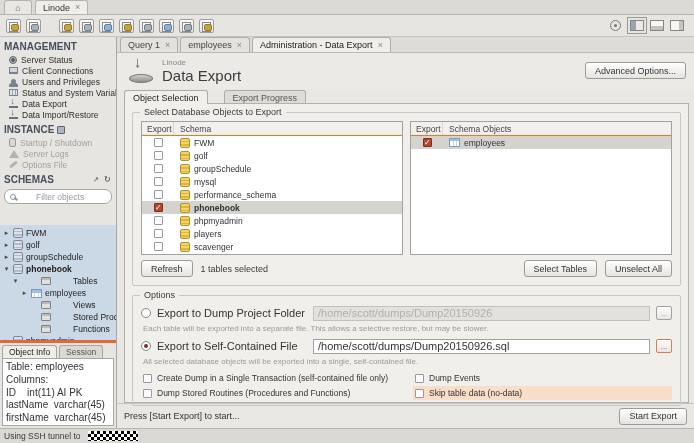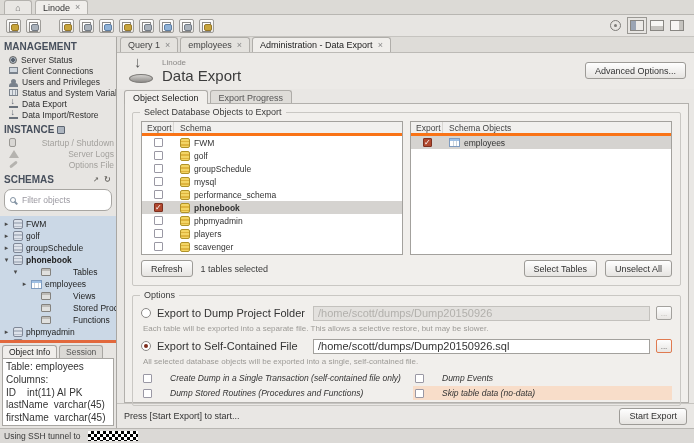--- a/index.html
+++ b/index.html
@@ -43,42 +43,42 @@
   
   .content { flex:1; display:flex; min-height:0; }
 
   
   .sidebar { width:117px; border-right:1px solid #a9a7a3; background:#e7e5e2;
              display:flex; flex-direction:column; min-height:0; overflow:hidden; }
   .side-header { font-weight:bold; font-size:10px; color:#474f5c; padding:4px 4px 2px 4px;
                  display:flex; align-items:center; gap:3px; white-space:nowrap; }
   .side-item { display:flex; align-items:center; gap:4px; padding:0 2px 0 9px; height:11px;
                font-size:8.5px; color:#2d2d2d; white-space:nowrap; overflow:hidden; }
-  .side-item.dis { color:#a3a19d;justify-content:space-between; }
+  .side-item.dis { color:#a3a19d; }
   .mi { flex:none; display:inline-block; }
   .ic-gauge { width:8px; height:8px; border-radius:50%; background:radial-gradient(circle at 50% 50%,#5a6470 0 2px,#aab4be 2px); border:1px solid #666; }
   .ic-mon { width:9px; height:7px; border:1px solid #7a828c; background:#cfd6dd; border-bottom-width:2px; }
   .ic-user { width:5px; height:5px; border-radius:50%; background:#7a828c; position:relative; margin:0 2px; }
   .ic-user::after { content:""; position:absolute; left:-2px; top:4px; width:9px; height:4px;
                     border-radius:3px 3px 0 0; background:#7a828c; }
   .ic-grid { width:9px; height:7px; border:1px solid #7a828c;
              background:repeating-linear-gradient(90deg,#dfe3e8 0 2px,#9aa2ac 2px 3px); }
   .ic-tray { width:9px; height:9px; border-bottom:2px solid #6a727c; position:relative; }
   .ic-tray::before { content:"\2193"; position:absolute; left:1.5px; top:-3px; font-size:9px; color:#5a626e; font-weight:bold; }
   .ic-power { width:7px; height:9px; border:1px solid #9a9894; border-radius:2px; background:#d9d7d4; }
   .ic-warn { width:0; height:0; border-left:5px solid transparent; border-right:5px solid transparent;
              border-bottom:8px solid #b5b3af; }
   .ic-wrench { width:9px; height:3px; background:#b5b3af; border-radius:2px; transform:rotate(-40deg); margin:3px 0; }
   .ic-inst { width:8px; height:8px; border:1px solid #5c6470; background:#aeb6c0; border-radius:1px; }
   .sh-spacer { flex:1; }
   .sh-mini { width:8px; height:8px; position:relative; }
   .sh-mini.expand::before { content:"\2197"; position:absolute; font-size:7px; color:#6a6864; top:0; left:0; }
   .sh-mini.reload::before { content:"\21BB"; position:absolute; font-size:8px; color:#6a6864; top:-1px; left:0; }
-  .filter { margin:2px 4px 5px 4px; height:22px; background:#fff; border:1px solid #a8a6a2;
-            border-radius:7px; display:flex; align-items:center; gap:6px; padding:0 5px; }
+  .filter { margin:2px 4px 21px 4px; height:15px; background:#fff; border:1px solid #a8a6a2;
+            border-radius:7px; display:flex; align-items:center; gap:20px; padding:0 5px; }
   .mag { width:6px; height:6px; border:1.5px solid #8494a4; border-radius:50%; position:relative; flex:none; }
   .mag::after { content:""; position:absolute; width:4px; height:1.5px; background:#8494a4;
                 right:-3px; bottom:-1px; transform:rotate(45deg); }
   .filter .ph { color:#9a98a0; font-size:8.5px; }
   .tree { flex:1; background:#cbd8e6; padding-top:2px; overflow:hidden; min-height:0; }
   .trow { height:12px; display:flex; align-items:center; gap:3px; white-space:nowrap; font-size:8.5px; color:#222; }
   .trow.b { font-weight:bold; }
   .lv0 { padding-left:3px; } .lv1 { padding-left:12px;gap:22px; } .lv2 { padding-left:21px; }
   .arr { width:7px; flex:none; color:#4a4a4a; font-size:7px; text-align:center; }
   .arr.r::before { content:"\25B8"; } .arr.d::before { content:"\25BE"; }
@@ -112,32 +112,32 @@
   .exp-ico .arrow { position:absolute; top:-4px; left:5px; font-size:15px; font-weight:bold; color:#5a5a5a; }
   .exp-ico .disk { position:absolute; bottom:2px; left:0; width:24px; height:9px; border-radius:50%;
                    background:linear-gradient(#d2d0cd,#8f8d8a); border:1px solid #7b7976; }
   .htitles { display:flex; flex-direction:column; justify-content:center; }
   .hsub { font-size:8px; color:#8a8886; }
   .htitle { font-size:15px; color:#3c3c3c; }
   .btn { display:inline-flex; align-items:center; justify-content:center; height:17px; padding:0 9px;
          background:linear-gradient(#fefefe,#e6e4e1); border:1px solid #9d9b97; border-radius:3px;
          font-size:9px; color:#333; white-space:nowrap; }
   .adv-btn { position:absolute; right:8px; top:9px; }
-  .subtabs { height:15px; display:flex; align-items:flex-end; gap:2px; padding-left:7px; }
+  .subtabs { height:15px; display:flex; align-items:flex-end; gap:16px; padding-left:7px; }
   .stab { height:14px; border:1px solid #aeaca8; border-bottom:none; border-radius:3px 3px 0 0;
           padding:0 8px; display:flex; align-items:center; font-size:9px; background:#dedcd8; color:#555; }
   .stab.active { background:#f1efec; color:#222; position:relative; z-index:2; }
   .panel { flex:1; margin:0 5px 0 7px; border:1px solid #b2b0ac; background:#f1efec;
            padding:8px 7px 4px 7px; display:flex; flex-direction:column; min-height:0; margin-top:-1px; }
   .group { position:relative; border:1px solid #c9c7c3; border-radius:2px; padding:8px; }
   .group-label { position:absolute; top:-6px; left:7px; background:#f1efec; padding:0 4px; font-size:9px; color:#3a3a3a; }
   .g-select { flex:none; }
   .tables-row { display:flex; gap:7px; height:134px; }
   .grid { flex:1; background:#fff; border:1px solid #a3a19d; display:flex; flex-direction:column; overflow:hidden; }
-  .grid-head { display:flex; height:14px; background:#f1f0ee; border-bottom:3px solid #f97316;
+  .grid-head { display:flex; height:14px; background:#f1f0ee; border-bottom:1px solid #f97316;
                font-size:8.5px; color:#444; align-items:center; flex:none; }
   .gh-export { width:32px; padding-left:5px; border-right:1px solid #d8d6d2; height:100%; display:flex; align-items:center; }
   .gh-name { padding-left:6px; flex:1; }
   .grow { height:13px; display:flex; align-items:center; flex:none; }
   .grow.sel { background:#d5d3d0; }
   .gc-export { width:32px; display:flex; justify-content:center; flex:none; }
   .gc-name { display:flex; align-items:center; gap:4px; padding-left:6px; font-size:8.5px; }
   .cb { width:9px; height:9px; background:#fff; border:1px solid #9a98a4; border-radius:1px;
         position:relative; flex:none; }
   .cb.on { background:#b0482e; border-color:#7e3020; }
@@ -156,21 +156,21 @@
   .path { flex:1; height:15px; border:1px solid #a3a19d; background:#fff; font-size:11px; padding:0 4px;
           color:#333; font-family:"Liberation Sans","DejaVu Sans",sans-serif; }
   .path.dis { background:#e3e1de; color:#b2b0ac; border-color:#c3c1bd; }
   .browse { width:16px; height:14px; flex:none; border:1px solid #a3a19d; border-radius:2px;
             background:linear-gradient(#fdfdfd,#e8e6e3); display:flex; align-items:center;
             justify-content:center; font-size:8px; color:#555; }
   .browse.dis { color:#b5b3af; }
   .browse.hl { border-color:#e07a50; }
   .help { font-size:8px; color:#9c9a96; margin:2px 0 4px 2px; }
   .chk-grid { display:grid; grid-template-columns:272px 1fr; gap:1px 0; margin-top:5px; }
-  .chk { display:flex; align-items:center; gap:18px; height:14px; font-size:8.5px; color:#333; padding-left:2px;font-style:italic; }
+  .chk { display:flex; align-items:center; gap:5px; height:14px; font-size:8.5px; color:#333; padding-left:2px; }
   .chk.hl { background:#f8ddc9; }
 
   .main-footer { height:25px; border-top:1px solid #c6c4c0; display:flex; align-items:center;
                  padding:0 7px; gap:8px; background:#e9e7e4; flex:none; }
   .mf-spacer { flex:1; }
 
   
   .statusbar { height:15px; border-top:1px solid #b8b6b2; background:#dbd9d6; display:flex;
                align-items:center; padding-left:4px; gap:7px; font-size:8.5px; color:#3a3a3a; flex:none; }
   .redact { width:50px; height:10px;

